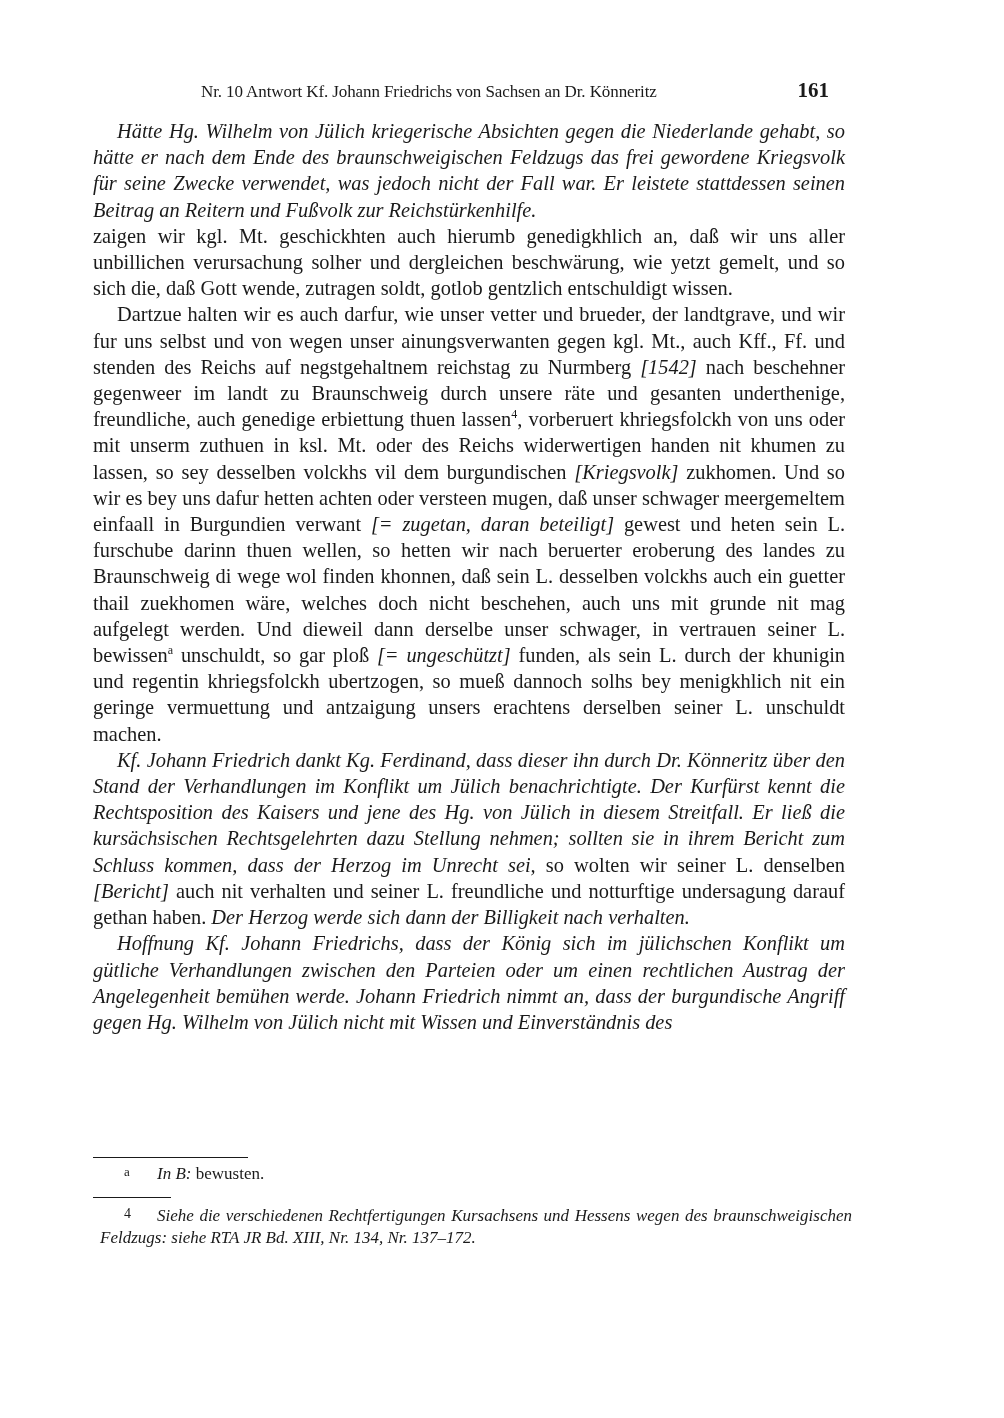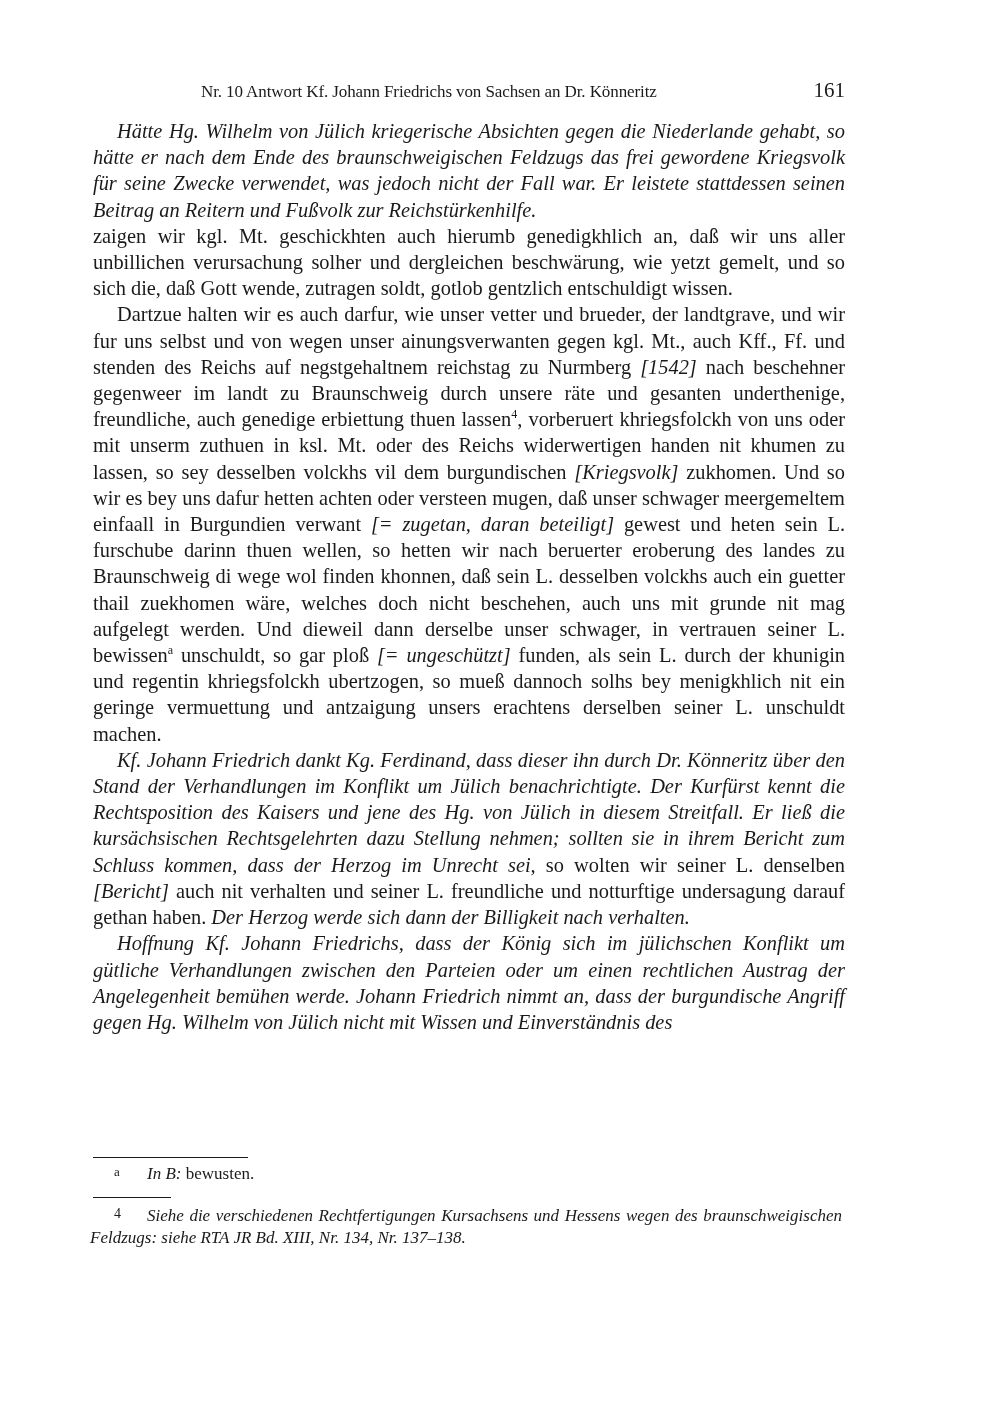--- a/index.html
+++ b/index.html
@@ -1,29 +1,29 @@
 <!DOCTYPE html>
 <html><head>
 <meta charset="utf-8">
 <style>
   html, body { margin:0; padding:0; background:#ffffff; }
   body { width:1004px; height:1418px; position:relative; overflow:hidden;
          font-family:"Liberation Serif","DejaVu Serif",serif; color:#1a1a1a; }
   .header { position:absolute; top:80px; left:93px; width:752px; height:28px; }
   .running-head { position:absolute; left:108px; top:2px; font-size:17px; letter-spacing:-0.1px; }
-  .page-number { position:absolute; right:0; top:-2px; font-size:21px; }
+  .page-number { position:absolute; right:16px; top:-2px; font-size:21px;font-weight:bold; }
   .body-text { position:absolute; top:118px; left:93px; width:752px;
                font-size:20.4px; line-height:26.2px; text-align:justify; hyphens:manual; }
   .para { margin:0; text-indent:0; }
   .para.indent { text-indent:24px; }
   .para i { font-style:italic; }
   sup { font-size:12px; line-height:0; vertical-align:super; }
   .rule1 { position:absolute; left:93px; top:1157px; width:155px; height:0; border-top:1px solid #1a1a1a; }
   .rule2 { position:absolute; left:93px; top:1197px; width:78px; height:0; border-top:1px solid #1a1a1a; }
-  .fn { position:absolute; left:90px; width:752px; font-size:17px; line-height:22px; text-align:justify; }
+  .fn { position:absolute; left:100px; width:752px; font-size:17px; line-height:22px; text-align:justify; }
   .fn-a { top:1163px; }
   .fn-4 { top:1205px; }
   .fn-mark { display:inline-block; width:33px; text-indent:0; padding-left:24px; box-sizing:content-box; font-size:14px; vertical-align:top; position:relative; top:-2px; }
   .fn-mark.small { font-size:13px; }
   .fn i { font-style:italic; }
 </style>
 </head>
 <body>
 
 <div class="header">
@@ -36,13 +36,13 @@
     <p class="para"><span>zaigen wir kgl. Mt. geschickhten auch hierumb genedigkhlich an, daß wir uns aller unbillichen verursachung solher und dergleichen beschwärung, wie yetzt gemelt, und so sich die, daß Gott wende, zutragen soldt, gotlob gentzlich entschuldigt wissen.</span></p>
     <p class="para indent"><span>Dartzue halten wir es auch darfur, wie unser vetter und brueder, der landt­grave, und wir fur uns selbst und von wegen unser ainungsverwanten gegen kgl. Mt., auch Kff., Ff. und stenden des Reichs auf negstgehaltnem reichstag zu Nurmberg </span><i>[1542]</i><span> nach beschehner gegenweer im landt zu Braunschweig durch unsere räte und gesanten underthenige, freundliche, auch genedige erbiettung thuen lassen</span><sup>4</sup><span>, vorberuert khriegsfolckh von uns oder mit unserm zuthuen in ksl. Mt. oder des Reichs widerwertigen handen nit khumen zu lassen, so sey desselben volckhs vil dem burgundischen </span><i>[Kriegsvolk]</i><span> zukhomen. Und so wir es bey uns dafur hetten achten oder versteen mugen, daß unser schwager meer­gemeltem einfaall in Burgundien verwant </span><i>[= zugetan, daran beteiligt]</i><span> gewest und heten sein L. furschube darinn thuen wellen, so hetten wir nach beruerter eroberung des landes zu Braunschweig di wege wol finden khonnen, daß sein L. desselben volckhs auch ein guetter thail zuekhomen wäre, welches doch nicht beschehen, auch uns mit grunde nit mag aufgelegt werden. Und dieweil dann derselbe unser schwager, in vertrauen seiner L. bewissen</span><sup>a</sup><span> unschuldt, so gar ploß </span><i>[= ungeschützt]</i><span> funden, als sein L. durch der khunigin und regentin khriegs­folckh ubertzogen, so mueß dannoch solhs bey menigkhlich nit ein geringe vermuettung und antzaigung unsers erachtens derselben seiner L. unschuldt machen.</span></p>
     <p class="para indent"><i>Kf. Johann Friedrich dankt Kg. Ferdinand, dass dieser ihn durch Dr. Könneritz über den Stand der Verhandlungen im Konflikt um Jülich benachrichtigte. Der Kurfürst kennt die Rechtsposition des Kaisers und jene des Hg. von Jülich in diesem Streitfall. Er ließ die kursächsischen Rechtsgelehrten dazu Stellung nehmen; sollten sie in ihrem Bericht zum Schluss kommen, dass der Herzog im Unrecht sei,</i><span> so wolten wir seiner L. denselben </span><i>[Bericht]</i><span> auch nit verhalten und seiner L. freundliche und notturftige undersagung darauf gethan haben. </span><i>Der Herzog werde sich dann der Billigkeit nach verhalten.</i></p>
     <p class="para indent"><i>Hoffnung Kf. Johann Friedrichs, dass der König sich im jülichschen Konflikt um gütliche Verhandlungen zwischen den Parteien oder um einen rechtlichen Austrag der Angelegenheit bemühen werde. Johann Friedrich nimmt an, dass der burgundi­sche Angriff gegen Hg. Wilhelm von Jülich nicht mit Wissen und Einverständnis des</i></p>
   </div>
 
 <div class="rule1"></div>
 <div class="fn fn-a" id="fn-a"><span class="fn-mark small">a</span><i>In B:</i><span> bewusten.</span></div>
 
 <div class="rule2"></div>
-<div class="fn fn-4" id="fn-4"><span class="fn-mark">4</span><i>Siehe die verschiedenen Rechtfertigungen Kursachsens und Hessens wegen des braun­schweigischen Feldzugs: siehe RTA JR Bd. XIII, Nr. 134, Nr. 137–138.</i></div>
+<div class="fn fn-4" id="fn-4"><span class="fn-mark">4</span><i>Siehe die verschiedenen Rechtfertigungen Kursachsens und Hessens wegen des braun­schweigischen Feldzugs: siehe RTA JR Bd. XIII, Nr. 134, Nr. 137–172.</i></div>
 
 </body></html>

